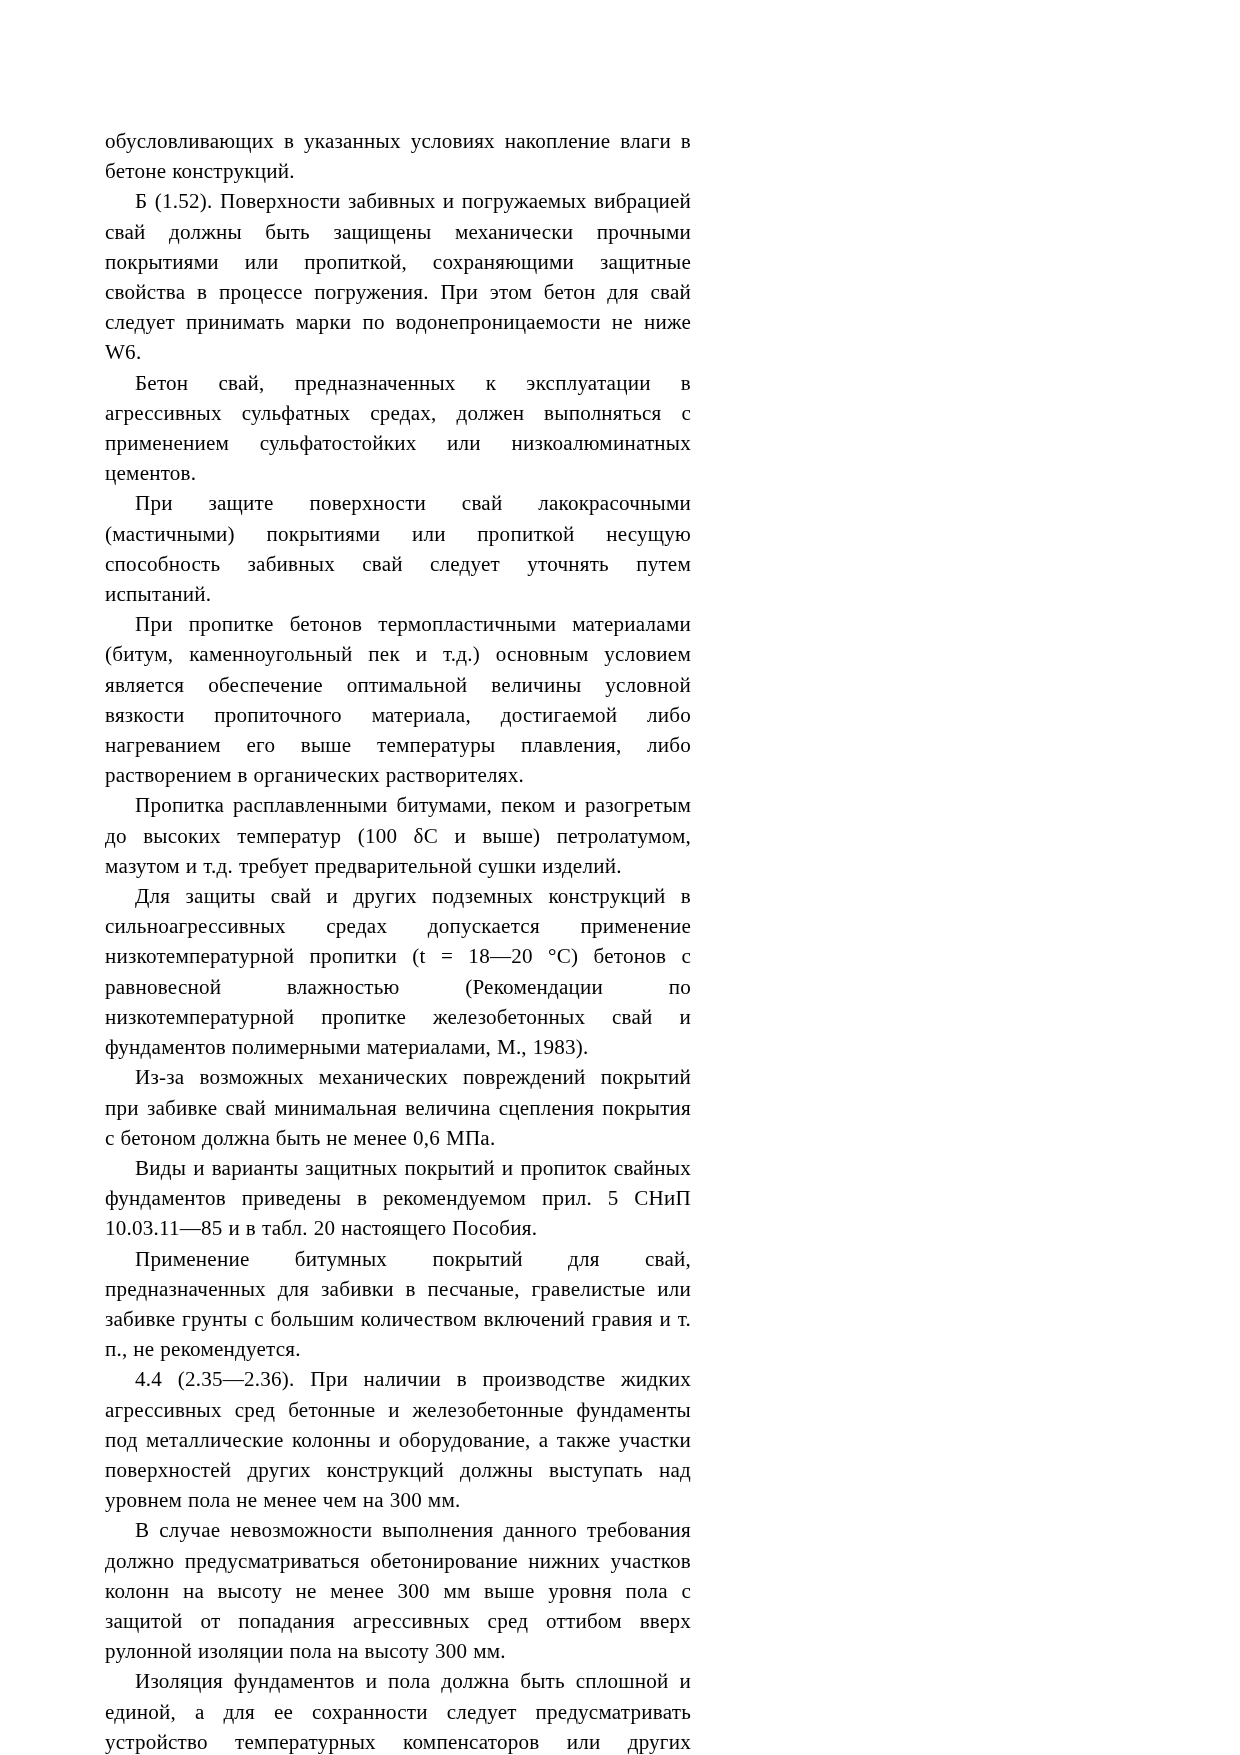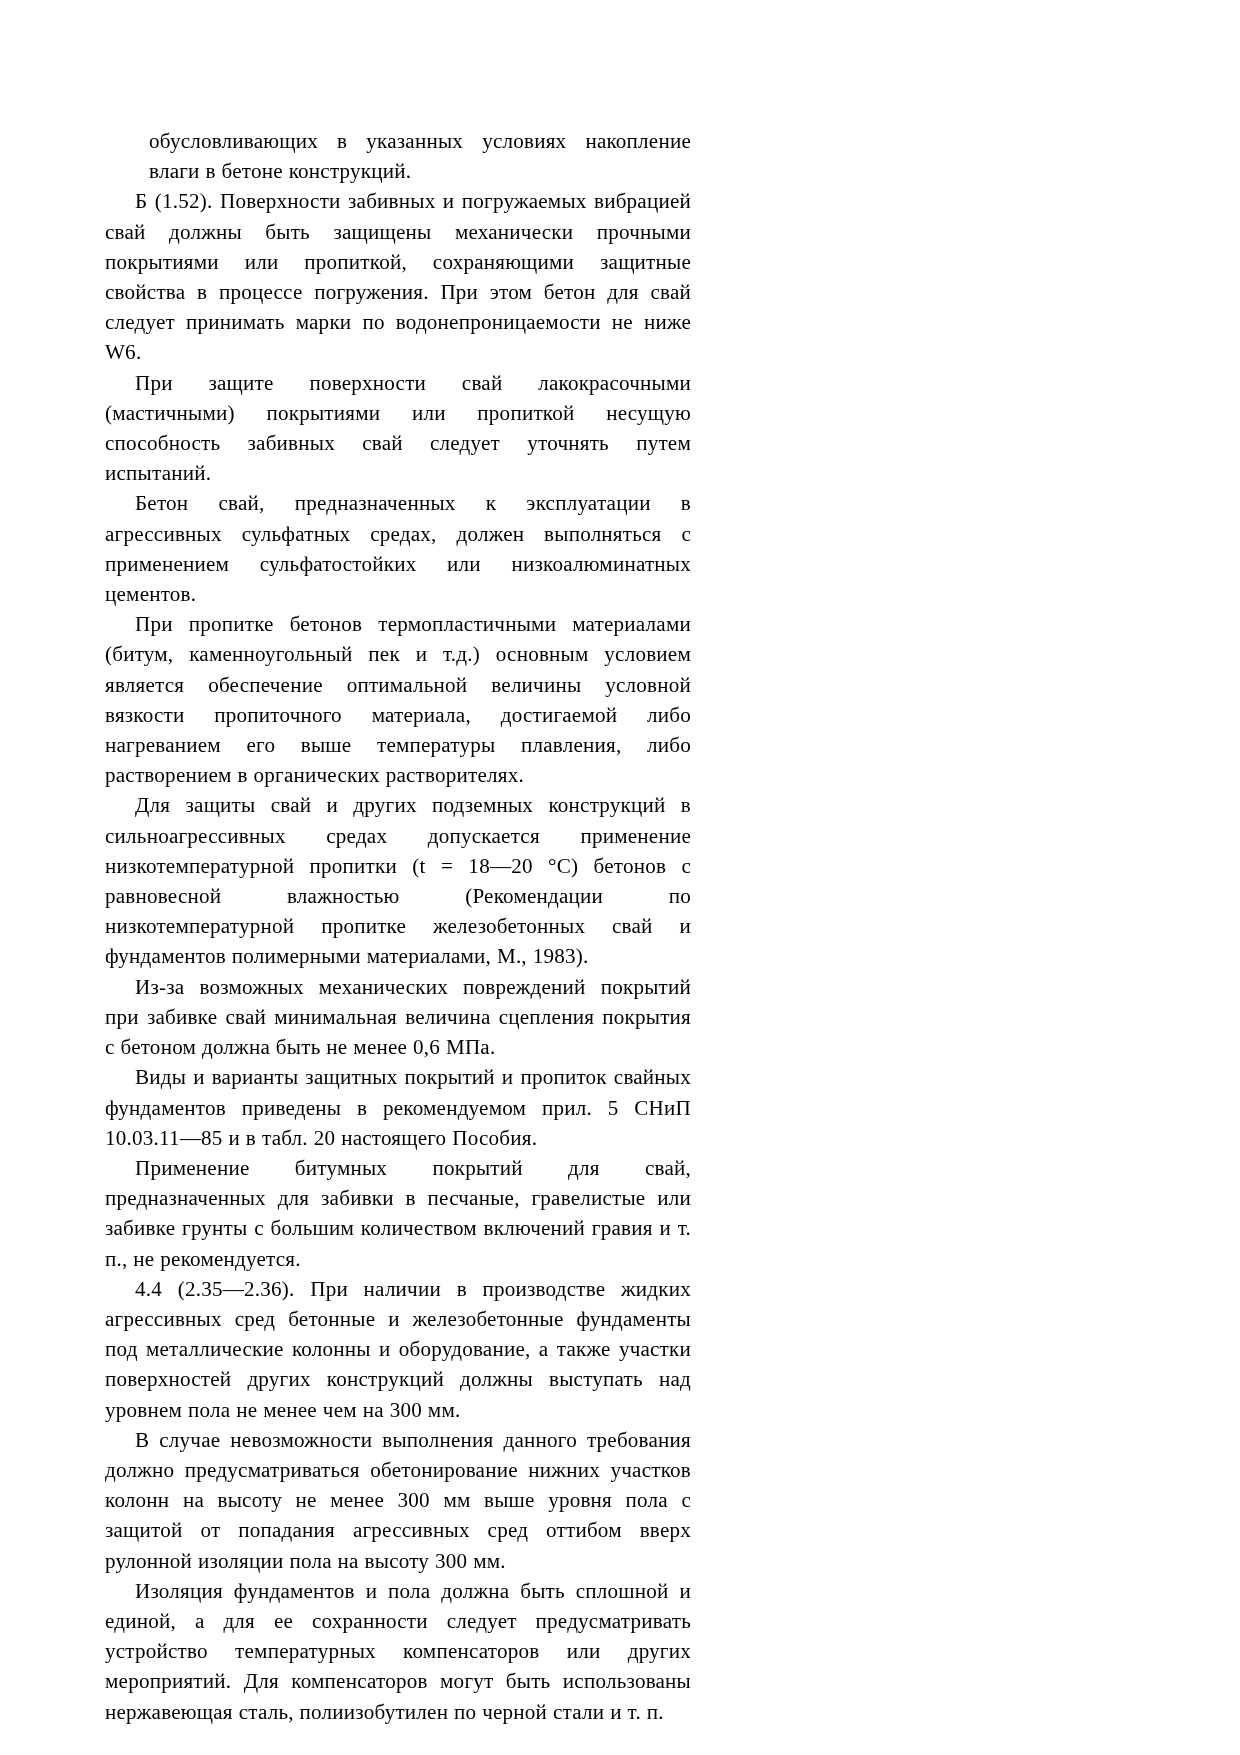--- a/index.html
+++ b/index.html
@@ -36,35 +36,35 @@
     text-justify: inter-word;
     hyphens: none;
     word-spacing: 0.02em;
     letter-spacing: 0.01em;
   }
   p.para.indent {
     text-indent: 30px;
   }
   p.para.noindent {
     text-indent: 0;
-    margin-left: 44px;
   }
   
 </style>
 </head>
 <body>
 
 <div class="page">
   <div class="text-column">
 
     <p class="para noindent">обусловливающих в указанных условиях накопление влаги в бетоне конструкций.</p>
     <p class="para indent">Б (1.52). Поверхности забивных и погружаемых вибрацией свай должны быть защищены механически прочными покрытиями или пропиткой, сохраняющими защитные свойства в процессе погружения. При этом бетон для свай следует принимать марки по водонепроницаемости не ниже W6.</p>
+    <p class="para indent">Бетон свай, предназначенных к эксплуатации в агрессивных сульфатных средах, должен выполняться с применением сульфатостойких или низкоалюминатных цементов.</p>
     <p class="para indent">При защите поверхности свай лакокрасочными (мастичными) покрытиями или пропиткой несущую способность забивных свай следует уточнять путем испытаний.</p>
-    <p class="para indent">Бетон свай, предназначенных к эксплуатации в агрессивных сульфатных средах, должен выполняться с применением сульфатостойких или низкоалюминатных цементов.</p>
     <p class="para indent">При пропитке бетонов термопластичными материалами (битум, каменноугольный пек и т.д.) основным условием является обеспечение оптимальной величины условной вязкости пропиточного материала, достигаемой либо нагреванием его выше температуры плавления, либо растворением в органических растворителях.</p>
+    <p class="para indent">Пропитка расплавленными битумами, пеком и разогретым до высоких температур (100 δC и выше) петролатумом, мазутом и т.д. требует предварительной сушки изделий.</p>
     <p class="para indent">Для защиты свай и других подземных конструкций в сильноагрессивных средах допускается применение низкотемпературной пропитки (t = 18—20 °C) бетонов с равновесной влажностью (Рекомендации по низкотемпературной пропитке железобетонных свай и фундаментов полимерными материалами, М., 1983).</p>
     <p class="para indent">Из-за возможных механических повреждений покрытий при забивке свай минимальная величина сцепления покрытия с бетоном должна быть не менее 0,6 МПа.</p>
     <p class="para indent">Виды и варианты защитных покрытий и пропиток свайных фундаментов приведены в рекомендуемом прил. 5 СНиП 10.03.11—85 и в табл. 20 настоящего Пособия.</p>
     <p class="para indent">Применение битумных покрытий для свай, предназначенных для забивки в песчаные, гравелистые или забивке грунты с большим количеством включений гравия и т. п., не рекомендуется.</p>
     <p class="para indent">4.4 (2.35—2.36). При наличии в производстве жидких агрессивных сред бетонные и железобетонные фундаменты под металлические колонны и оборудование, а также участки поверхностей других конструкций должны выступать над уровнем пола не менее чем на 300 мм.</p>
     <p class="para indent">В случае невозможности выполнения данного требования должно предусматриваться обетонирование нижних участков колонн на высоту не менее 300 мм выше уровня пола с защитой от попадания агрессивных сред оттибом вверх рулонной изоляции пола на высоту 300 мм.</p>
     <p class="para indent">Изоляция фундаментов и пола должна быть сплошной и единой, а для ее сохранности следует предусматривать устройство температурных компенсаторов или других мероприятий. Для компенсаторов могут быть использованы нержавеющая сталь, полиизобутилен по черной стали и т. п.</p>
 
   </div>
 </div>

